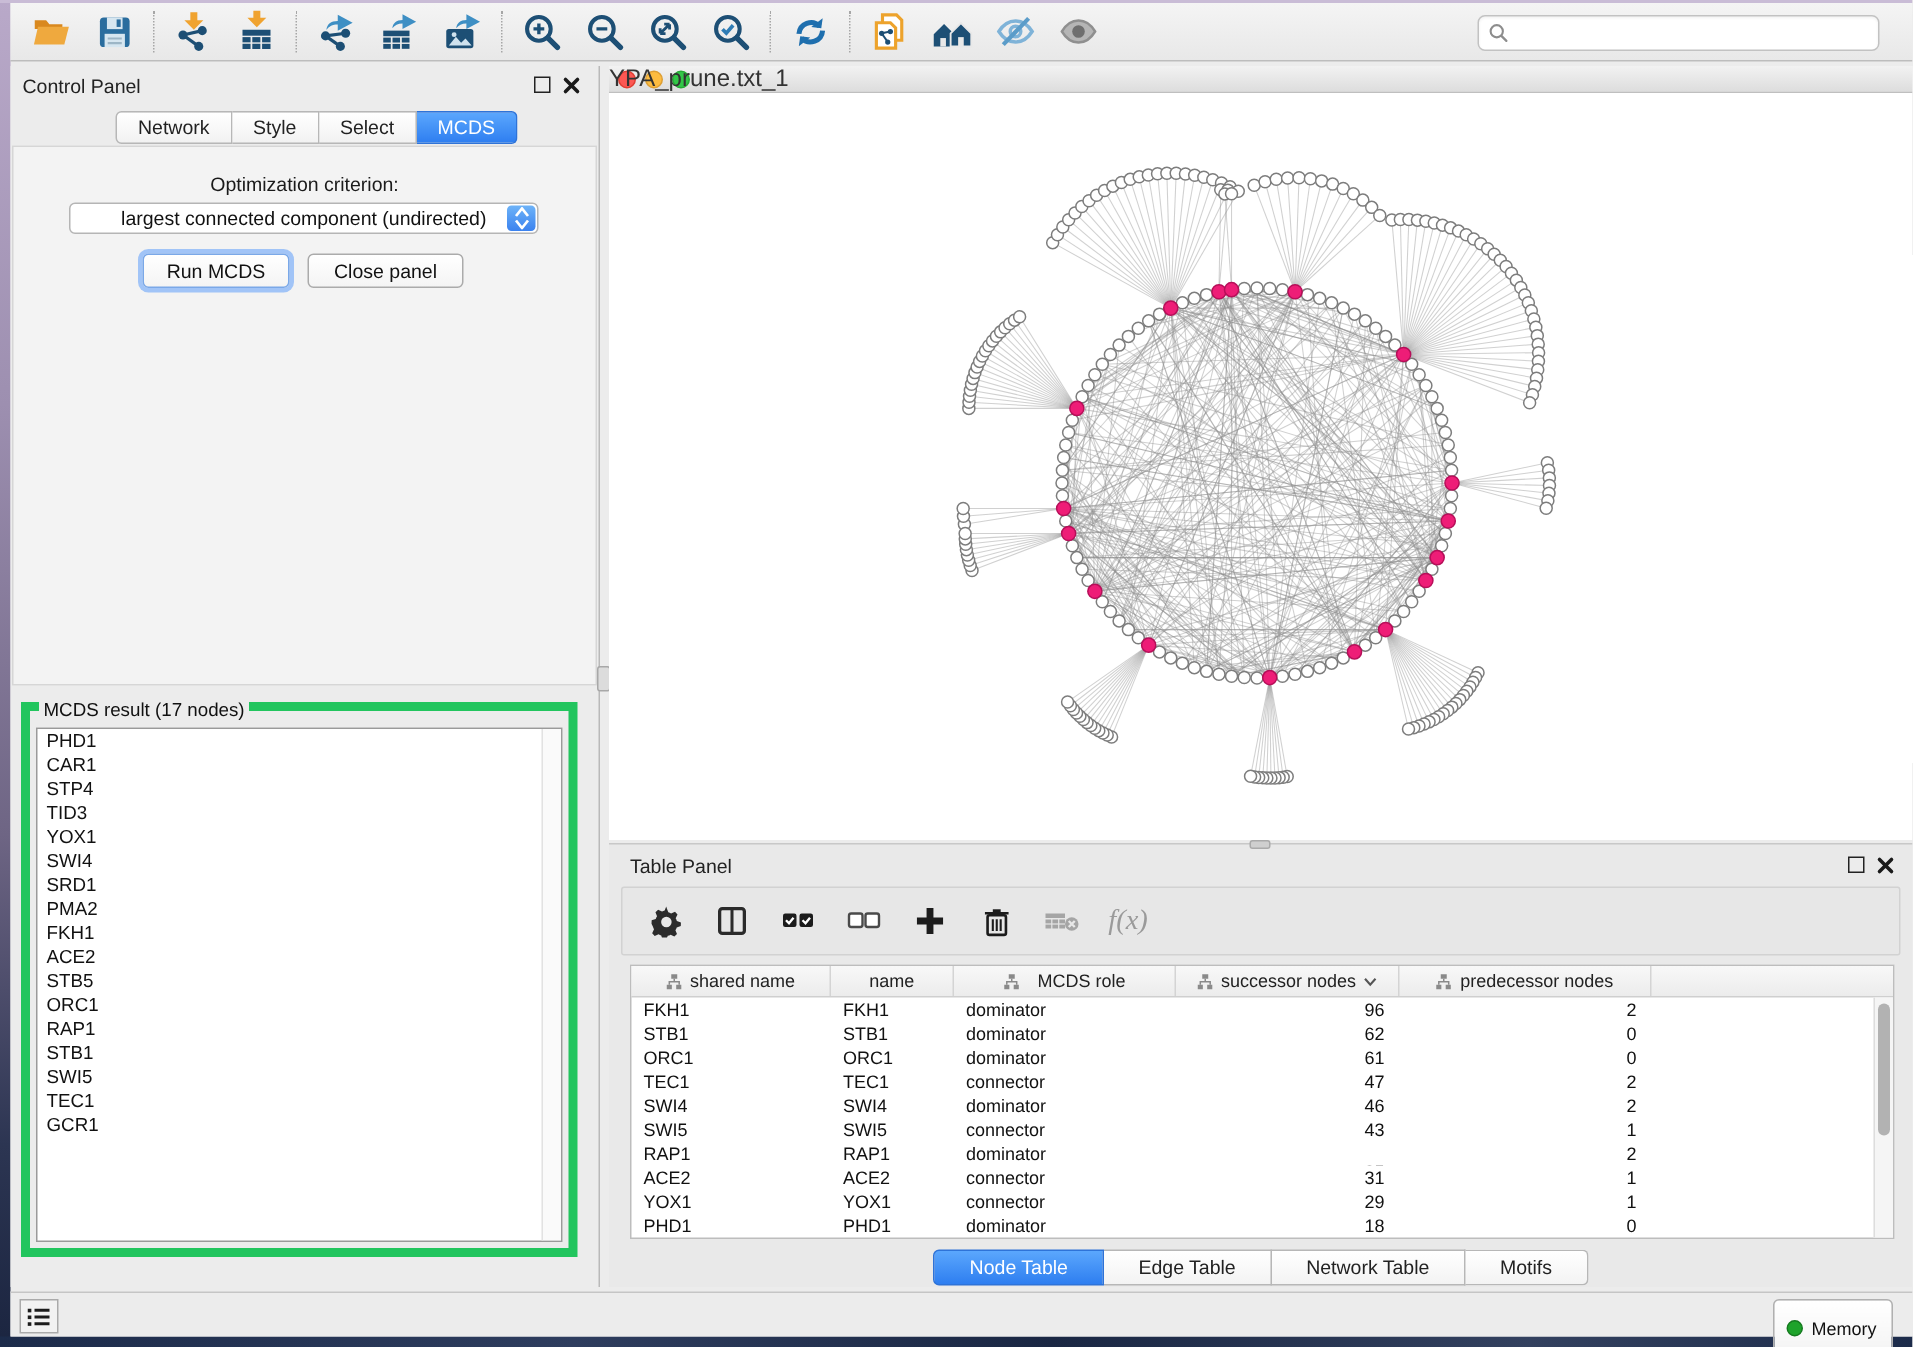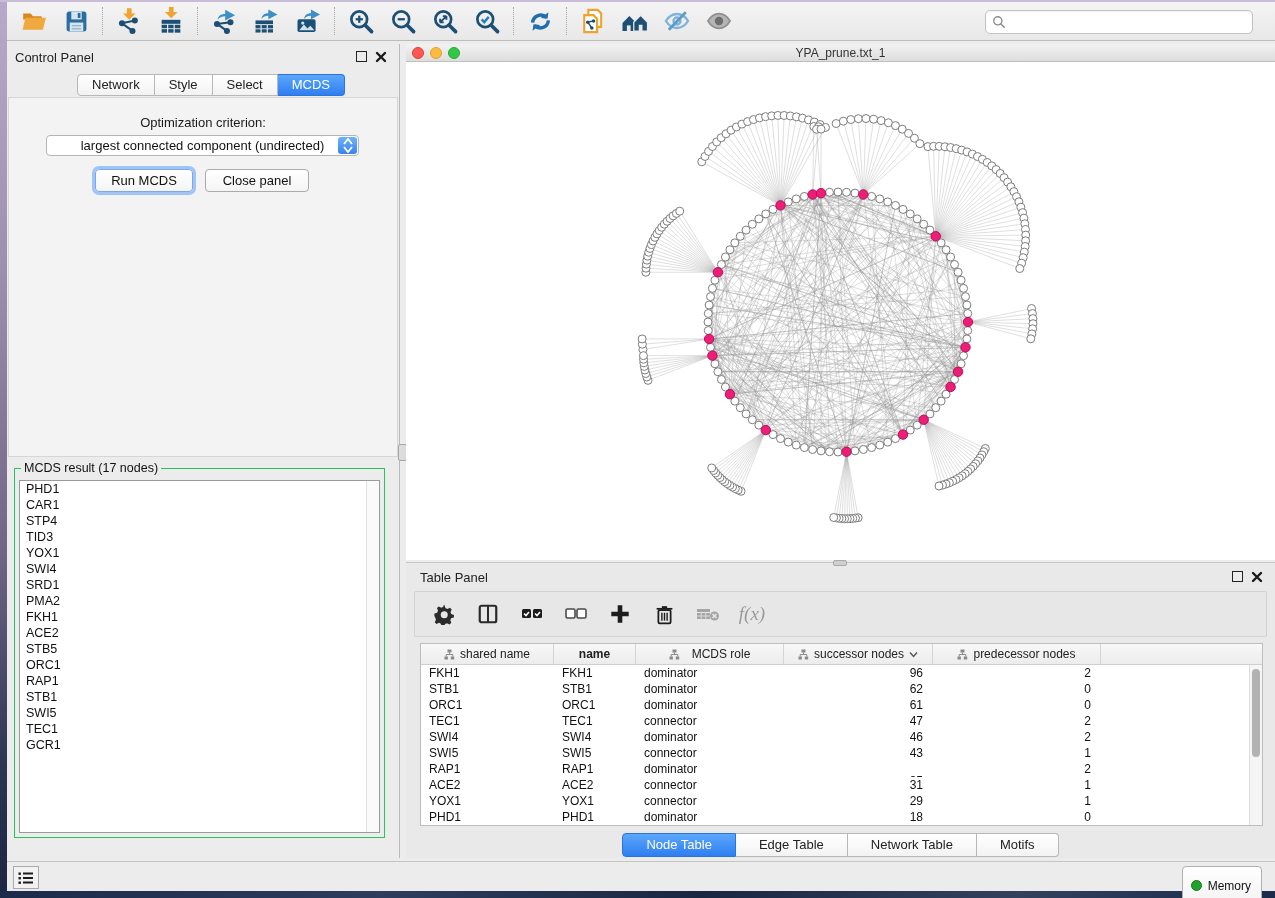--- a/index.html
+++ b/index.html
@@ -43,32 +43,32 @@
   #opt-label { top:17px; width:100%; text-align:center; font-size:13px; color:#1a1a1a; }
   #opt-select { left:37px; top:37px; width:313px; height:21px; background:#fff; border:1px solid #b5b5b5; border-radius:4px;
     display:flex; align-items:center; justify-content:center; font-size:13px; color:#111; position:absolute; }
   #opt-stepper { position:absolute; right:1px; top:1px; bottom:1px; width:19px; border-radius:3px;
     background:linear-gradient(180deg,#6db3f8,#3b82ef); display:flex; flex-direction:column; align-items:center; justify-content:center; gap:1px; }
   .btn { background:linear-gradient(180deg,#ffffff,#f4f4f4); border:1px solid #ababab; border-radius:4px;
     font-size:13px; color:#111; display:flex; align-items:center; justify-content:center; position:absolute; }
   #run-btn { left:86px; top:71px; width:98px; height:23px; box-shadow:0 0 0 3px rgba(92,156,250,.55); border-color:#7aa8e8; }
   #close-btn { left:196px; top:71px; width:104px; height:23px; }
 
-  #mcds-box { left:7px; top:424px; width:371px; height:370px; border:1px solid #22c55e; background:#ececec; }
+  #mcds-box { left:7px; top:424px; width:371px; height:370px; border:6px solid #22c55e; background:#ececec; }
   #mcds-legend { position:absolute; left:6px; top:-8px; background:#ececec; padding:0 3px; font-size:12.5px; color:#111; }
   #mcds-list { position:absolute; left:4px; top:11px; right:4px; bottom:4px; background:#fff; border:1px solid #9a9a9a; overflow:hidden; }
   .mcds-item { font-size:12.5px; color:#111; height:16px; line-height:16px; padding-left:6px; }
   #mcds-scroll { position:absolute; right:0; top:0; bottom:0; width:13px; background:#fafafa; border-left:1px solid #e2e2e2; }
 
   
   #network-panel { left:406px; top:44px; width:869px; height:516px; background:#fff; }
   #net-titlebar { position:absolute; left:0; top:0; right:0; height:18px;
     background:linear-gradient(180deg,#f2f2f2,#dddddd); border-bottom:1px solid #bfbfbf; display:flex; align-items:center; }
   .light { width:12px; height:12px; border-radius:50%; margin-left:6px; }
-  #net-title { position:absolute; width:100%; text-align:center; font-size:12px; color:#333; }
+  #net-title { position:absolute; width:100%; font-size:16px; color:#333; }
   #net-canvas { position:absolute; left:0; top:18px; }
 
   
   #table-panel { left:406px; top:562px; width:869px; height:296px; background:#e9e9e9; border-top:1px solid #c8c8c8; }
   #tp-grip { left:427px; top:-3px; width:14px; height:6px; background:#cfcfcf; border:1px solid #aaa; border-radius:2px; position:absolute; }
   #tp-title { left:14px; top:7px; }
   #tp-minis { right:12px; top:8px; }
   #tp-toolbar { position:absolute; left:8px; top:28px; width:853px; height:46px; background:#e7e7e7;
     border:1px solid #d2d2d2; border-radius:2px; display:flex; align-items:center; padding-left:14px; gap:14px; }
   .tt-btn { width:30px; height:32px; display:flex; align-items:center; justify-content:center; }
@@ -1217,21 +1217,21 @@
     <div id="nt-header">
         <div class="hcell" style="width: 133px;">
           <svg width="11" height="11" viewBox="0 0 11 11">
             <rect x="3.5" y="0.5" width="4" height="3" fill="#8a8a8a"></rect>
             <rect x="0.5" y="7.5" width="3.4" height="3" fill="#8a8a8a"></rect>
             <rect x="6.8" y="7.5" width="3.4" height="3" fill="#8a8a8a"></rect>
             <path d="M5.5 3.5v2M2.2 7.5v-2h6.6v2" stroke="#8a8a8a" fill="none"></path>
           </svg>
           <span>shared name</span>
         </div>
-        <div class="hcell" style="width: 82px; font-weight: bold;">
+        <div class="hcell" style="width: 82px;">
           <span>name</span>
         </div>
         <div class="hcell" style="width: 148px; gap: 12px;">
           <svg width="11" height="11" viewBox="0 0 11 11">
             <rect x="3.5" y="0.5" width="4" height="3" fill="#8a8a8a"></rect>
             <rect x="0.5" y="7.5" width="3.4" height="3" fill="#8a8a8a"></rect>
             <rect x="6.8" y="7.5" width="3.4" height="3" fill="#8a8a8a"></rect>
             <path d="M5.5 3.5v2M2.2 7.5v-2h6.6v2" stroke="#8a8a8a" fill="none"></path>
           </svg>
           <span>MCDS role</span>

